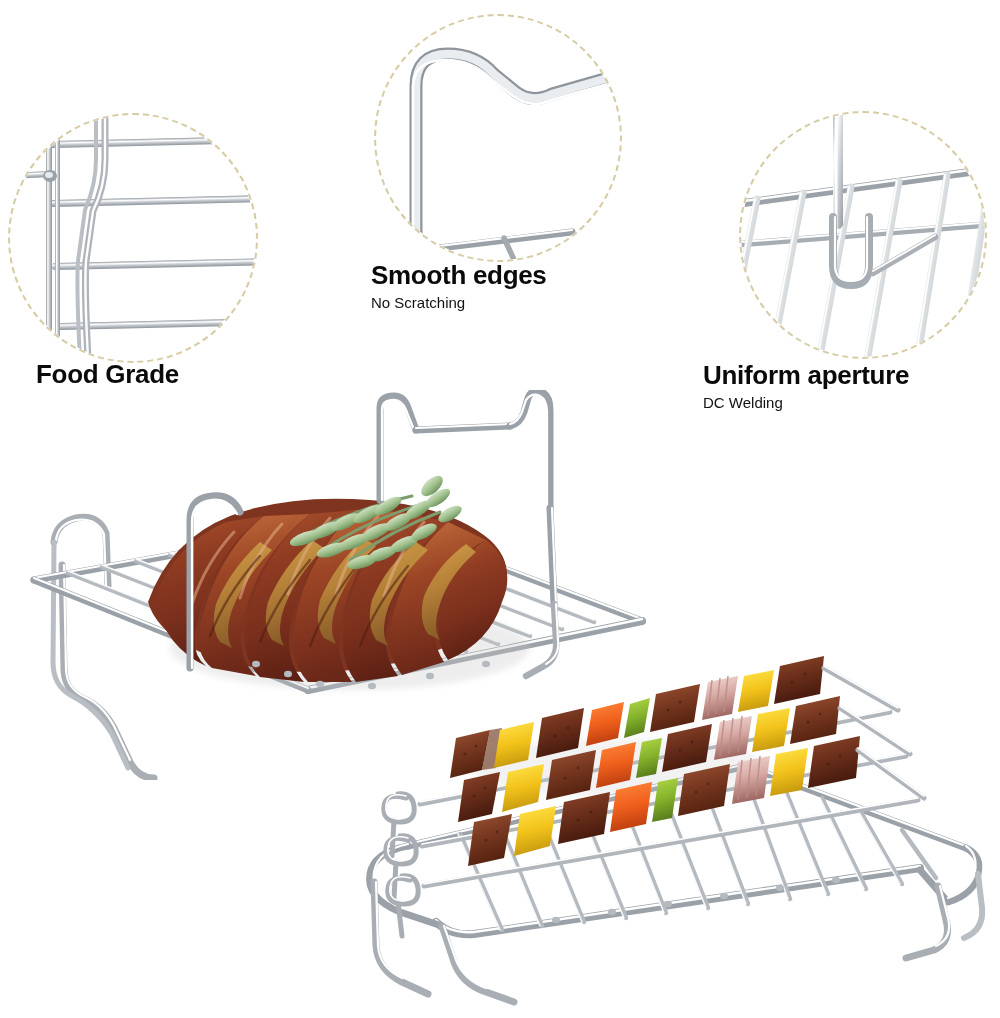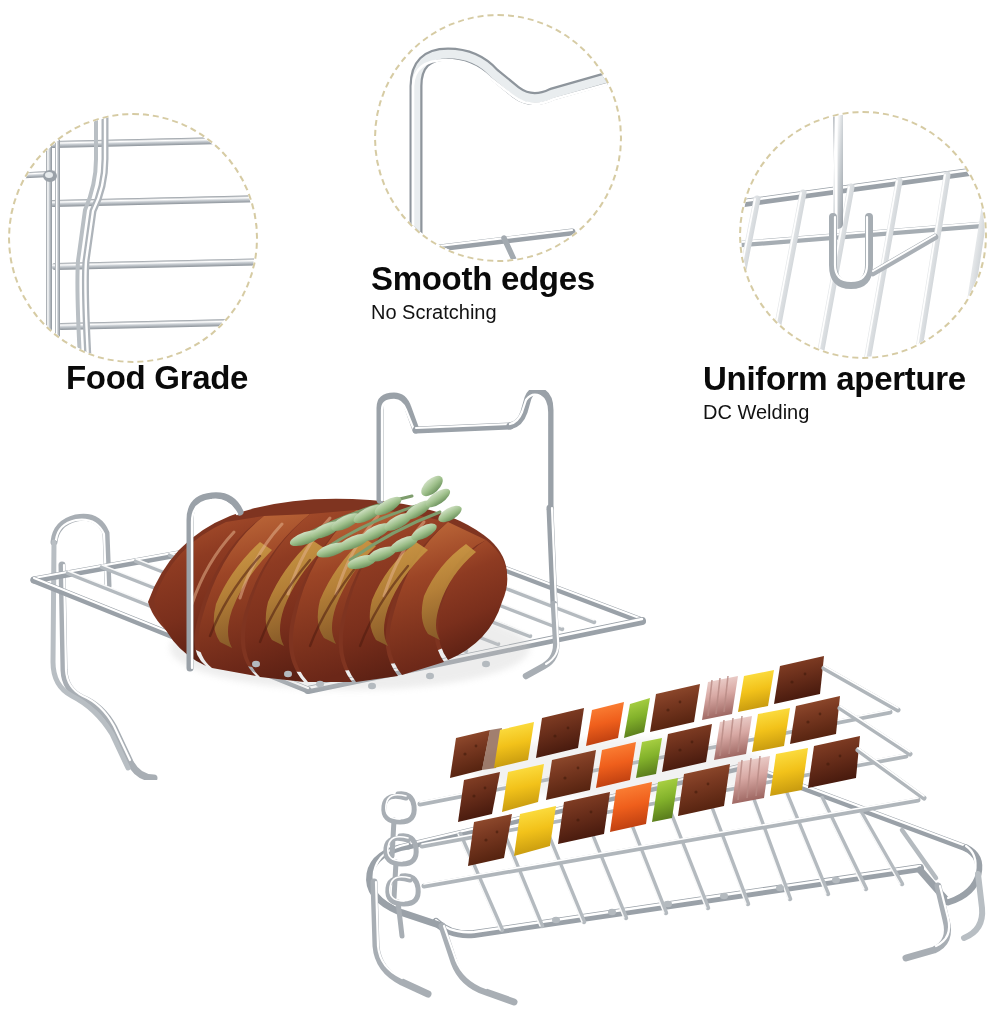--- a/index.html
+++ b/index.html
@@ -32,29 +32,29 @@
   .callout-inner {
     position: absolute;
     inset: 0;
     border-radius: 50%;
     overflow: hidden;
   }
 
   
   .label-block { position: absolute; }
   .label-title {
-    font-size: 33px;
+    font-size: 26px;
     font-weight: bold;
     color: #0a0a0a;
     letter-spacing: -0.3px;
     line-height: 1.04;
     white-space: nowrap;
   }
   .label-sub {
-    font-size: 20px;
+    font-size: 15px;
     font-weight: normal;
     color: #121212;
     line-height: 1.18;
     margin-top: 5px;
     white-space: nowrap;
   }
 
   
   .wire-svg { position: absolute; display: block; }
 
@@ -100,21 +100,21 @@
         <path d="M 95 -6 L 95 44 Q 95 72 83 96 L 76 146 Q 74 175 79 262" fill="none" stroke="#aeb4ba" stroke-width="7" stroke-linecap="round"></path>
         <path d="M 95 -6 L 95 44 Q 95 72 83 96 L 76 146 Q 74 175 79 262" fill="none" stroke="#ffffff" stroke-width="2.4" stroke-linecap="round"></path>
         <path d="M 86 -6 L 86 44 Q 86 70 75 95 L 68 146 Q 66 176 71 262" fill="none" stroke="#b9bfc4" stroke-width="4" stroke-linecap="round"></path>
 
         <ellipse cx="40" cy="61" rx="7" ry="6" fill="#9aa1a8"></ellipse>
         <ellipse cx="39" cy="60" rx="4" ry="3" fill="#e6eaec"></ellipse>
       </svg>
     </div>
   </div>
 
-  <div class="label-block" style="left:36px; top:361px; width:320px;margin-left:30px;">
+  <div class="label-block" style="left:36px; top:361px; width:320px;">
     <div class="label-title">Food Grade</div>
   </div>
 
   <div class="callout-circle" style="left:374px; top:14px; width:248px; height:248px;">
     <div class="callout-inner">
       <svg class="wire-svg" width="248" height="248" viewBox="0 0 248 248">
         <defs>
           <linearGradient id="legGrad" x1="0" y1="0" x2="1" y2="0">
             <stop offset="0%" stop-color="#9aa1a8"></stop>
             <stop offset="22%" stop-color="#ffffff"></stop>

